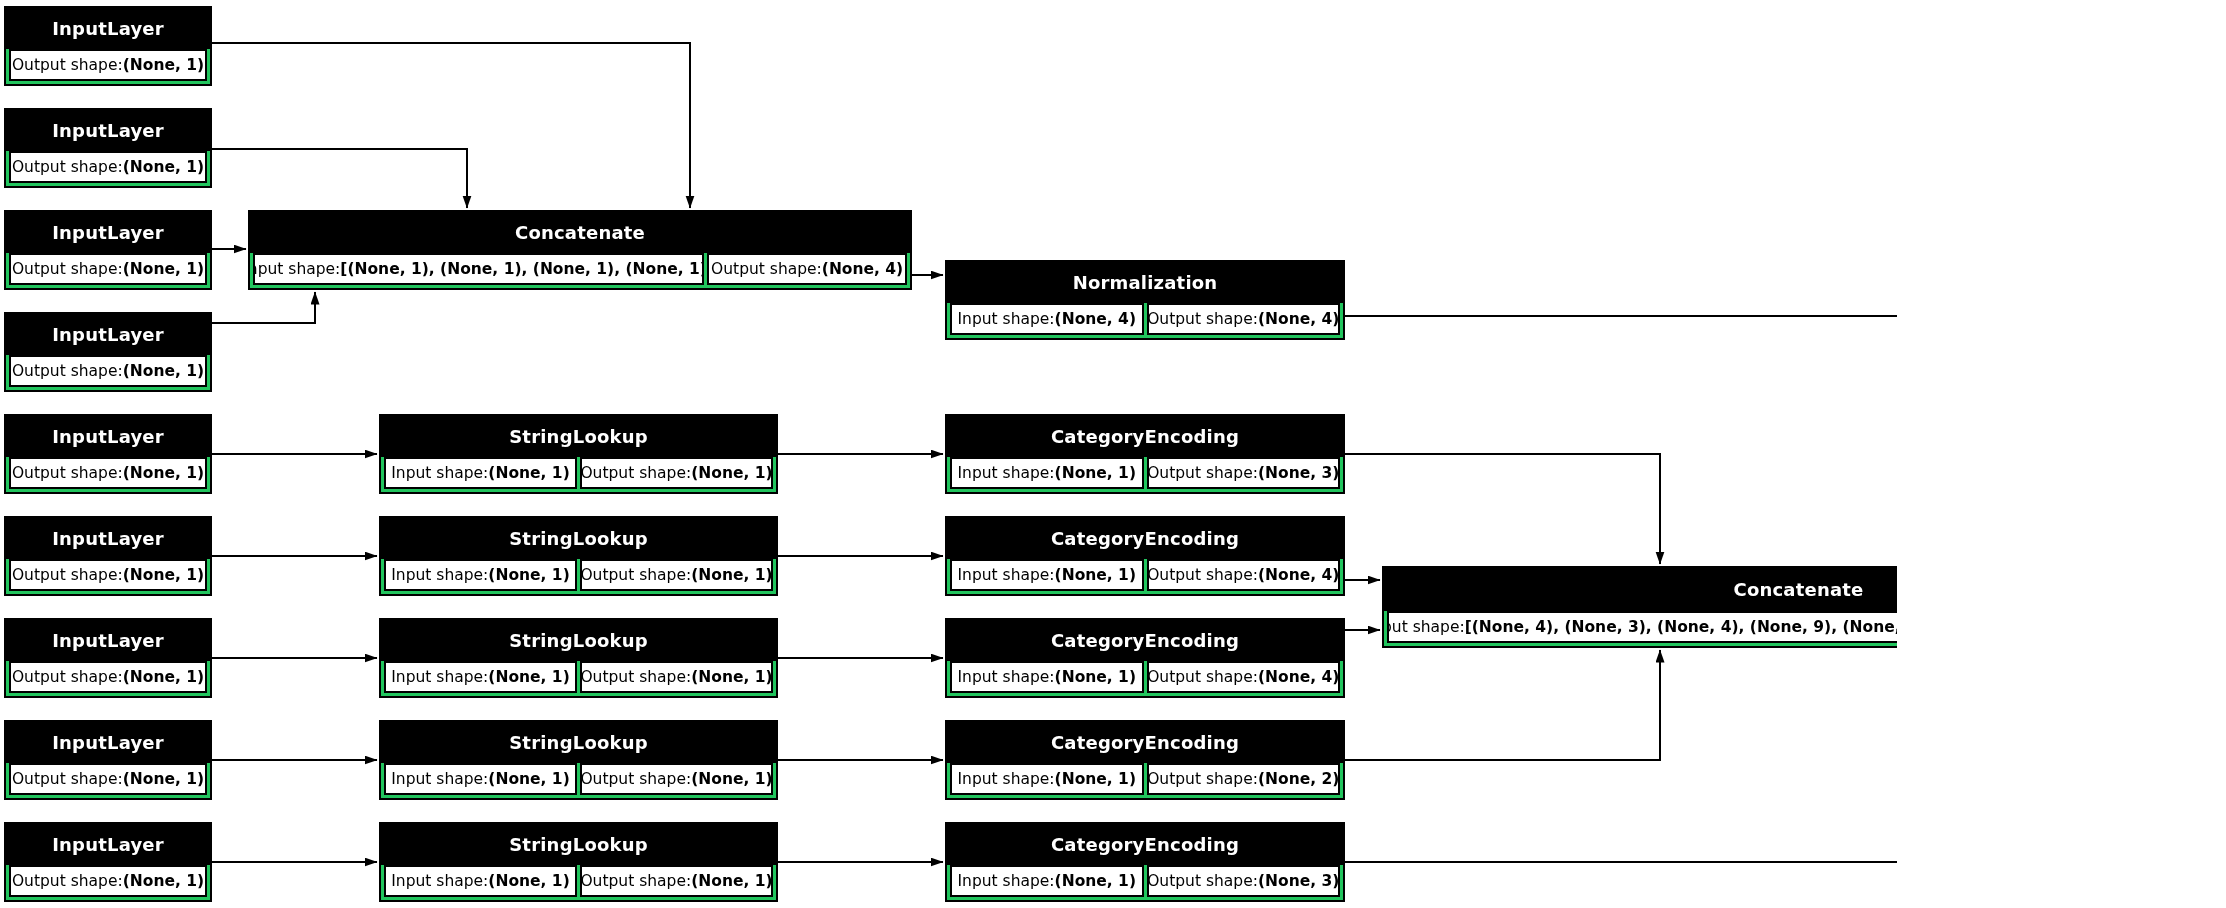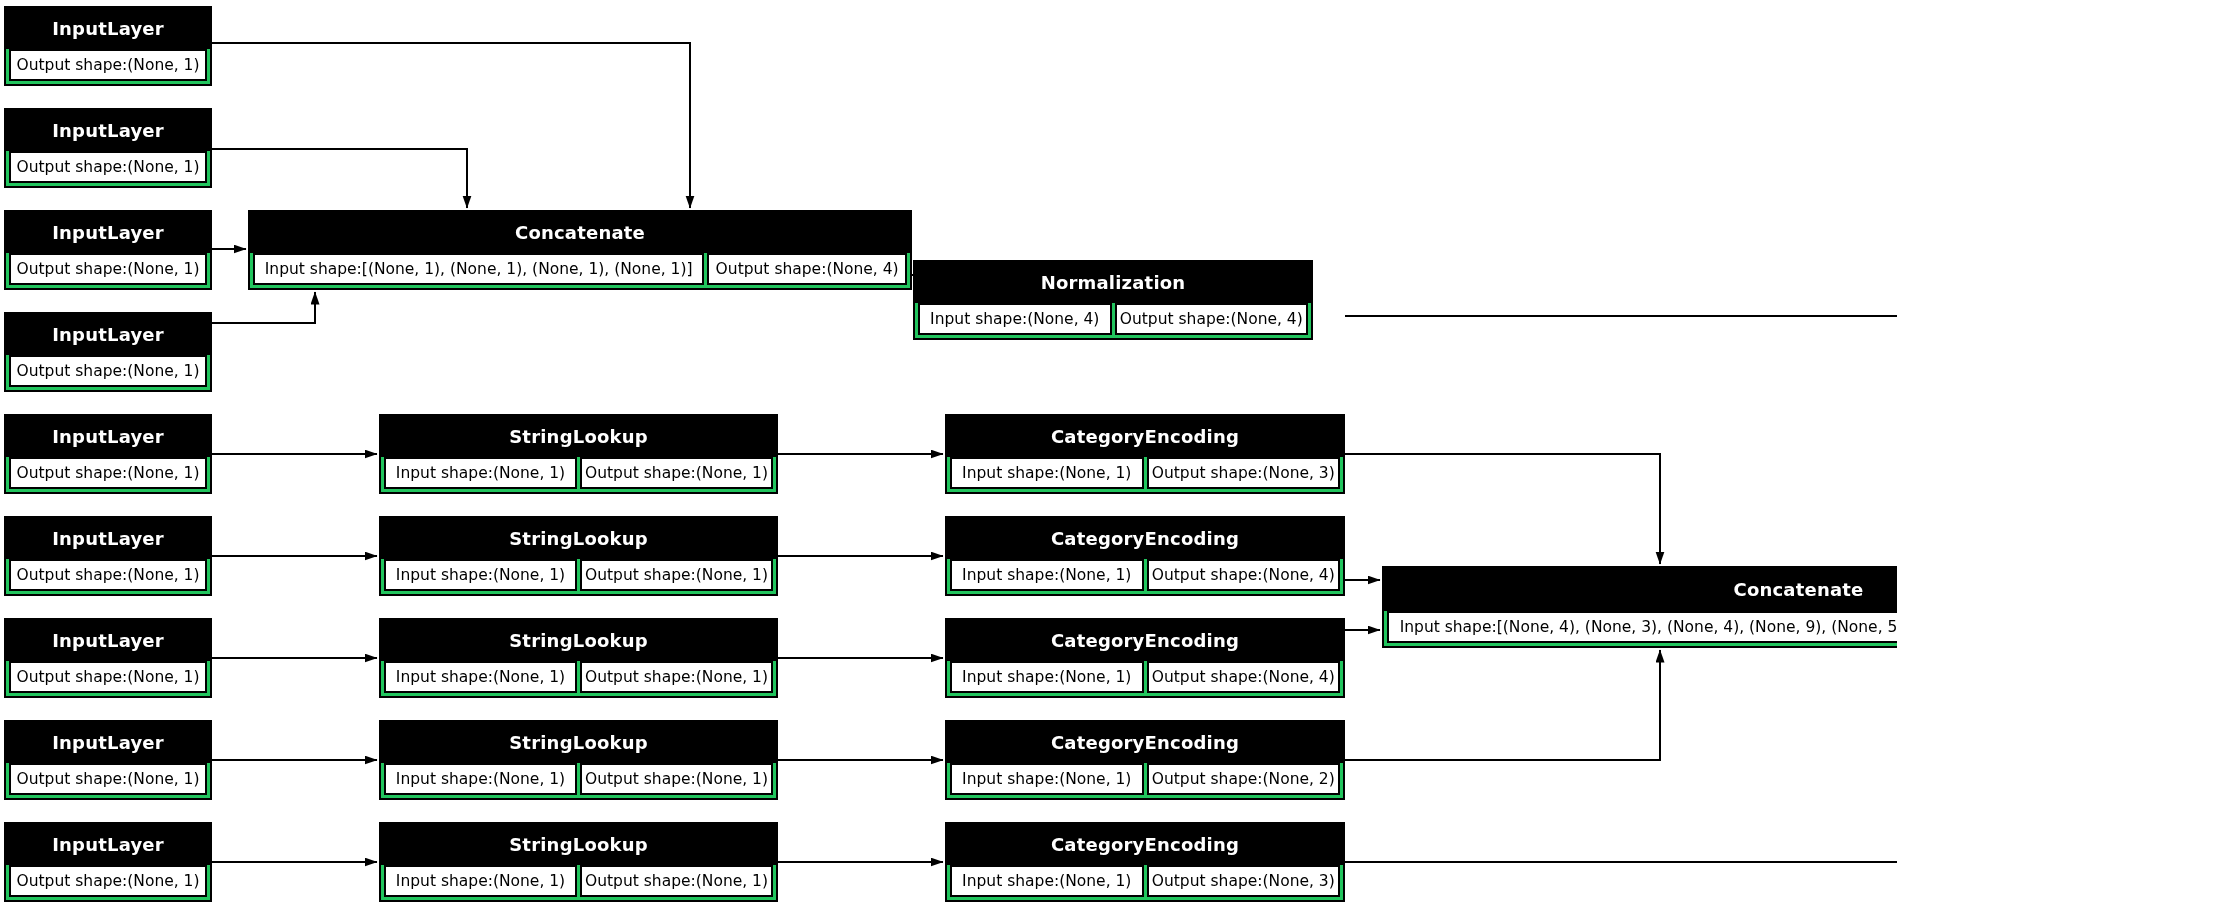--- a/index.html
+++ b/index.html
@@ -5,21 +5,21 @@
   html,body{margin:0;padding:0;background:#fff;}
   .canvas{position:relative;width:1897px;height:908px;background:#ffffff;overflow:hidden;
           font-family:"DejaVu Sans","Liberation Sans",sans-serif;color:#000;}
   .node{position:absolute;height:80px;background:#000;border:2px solid #000;
         box-sizing:border-box;display:flex;flex-direction:column;}
   .hdr{height:41px;flex:0 0 41px;background:#000;color:#fff;font-weight:bold;font-size:18px;
        display:flex;align-items:center;justify-content:center;letter-spacing:0.2px;}
   .body{flex:1;background:#22c55e;display:flex;gap:3px;padding:0 3px 3px 3px;box-sizing:border-box;}
   .cell{border:2px solid #000;background:#fff;flex:1;display:flex;align-items:center;
         justify-content:center;white-space:nowrap;font-size:15.5px;overflow:hidden;box-sizing:border-box;}
-  .v{font-weight:normal;}
+  .v{font-weight:bold;}
   .tall{height:82px;}
   .tall .hdr{height:43px;flex:0 0 43px;}
   svg.edges{position:absolute;left:0;top:0;pointer-events:none;}
   svg.edges polyline{fill:none;stroke:#000;stroke-width:2;}
 </style>
 </head>
 <body>
 
 <div class="canvas">
 
@@ -112,21 +112,21 @@
           <span class="k">Input shape: </span>
           <span class="v">[(None, 1), (None, 1), (None, 1), (None, 1)]</span>
         </div>
       <div class="cell">
           <span class="k">Output shape: </span>
           <span class="v">(None, 4)</span>
         </div>
     </div>
   </div>
 
-  <div class="node" style="left:913px;top:260px;width:400px;">
+  <div class="node" style="left:945px;top:260px;width:400px;">
     <div class="hdr">Normalization</div>
     <div class="body">
       <div class="cell">
           <span class="k">Input shape: </span>
           <span class="v">(None, 4)</span>
         </div>
       <div class="cell">
           <span class="k">Output shape: </span>
           <span class="v">(None, 4)</span>
         </div>

